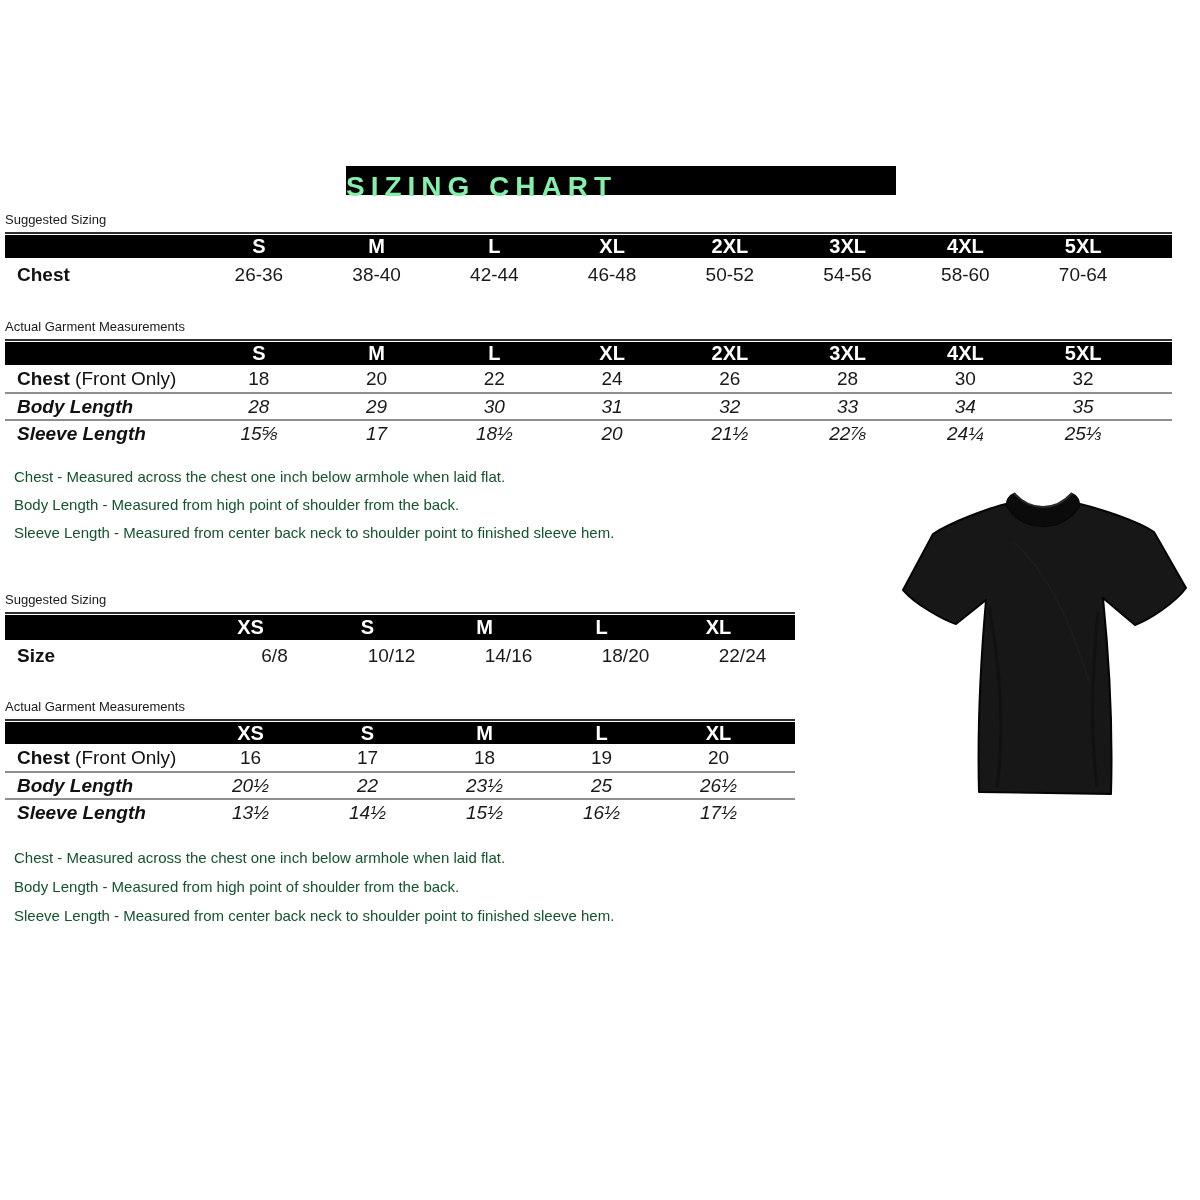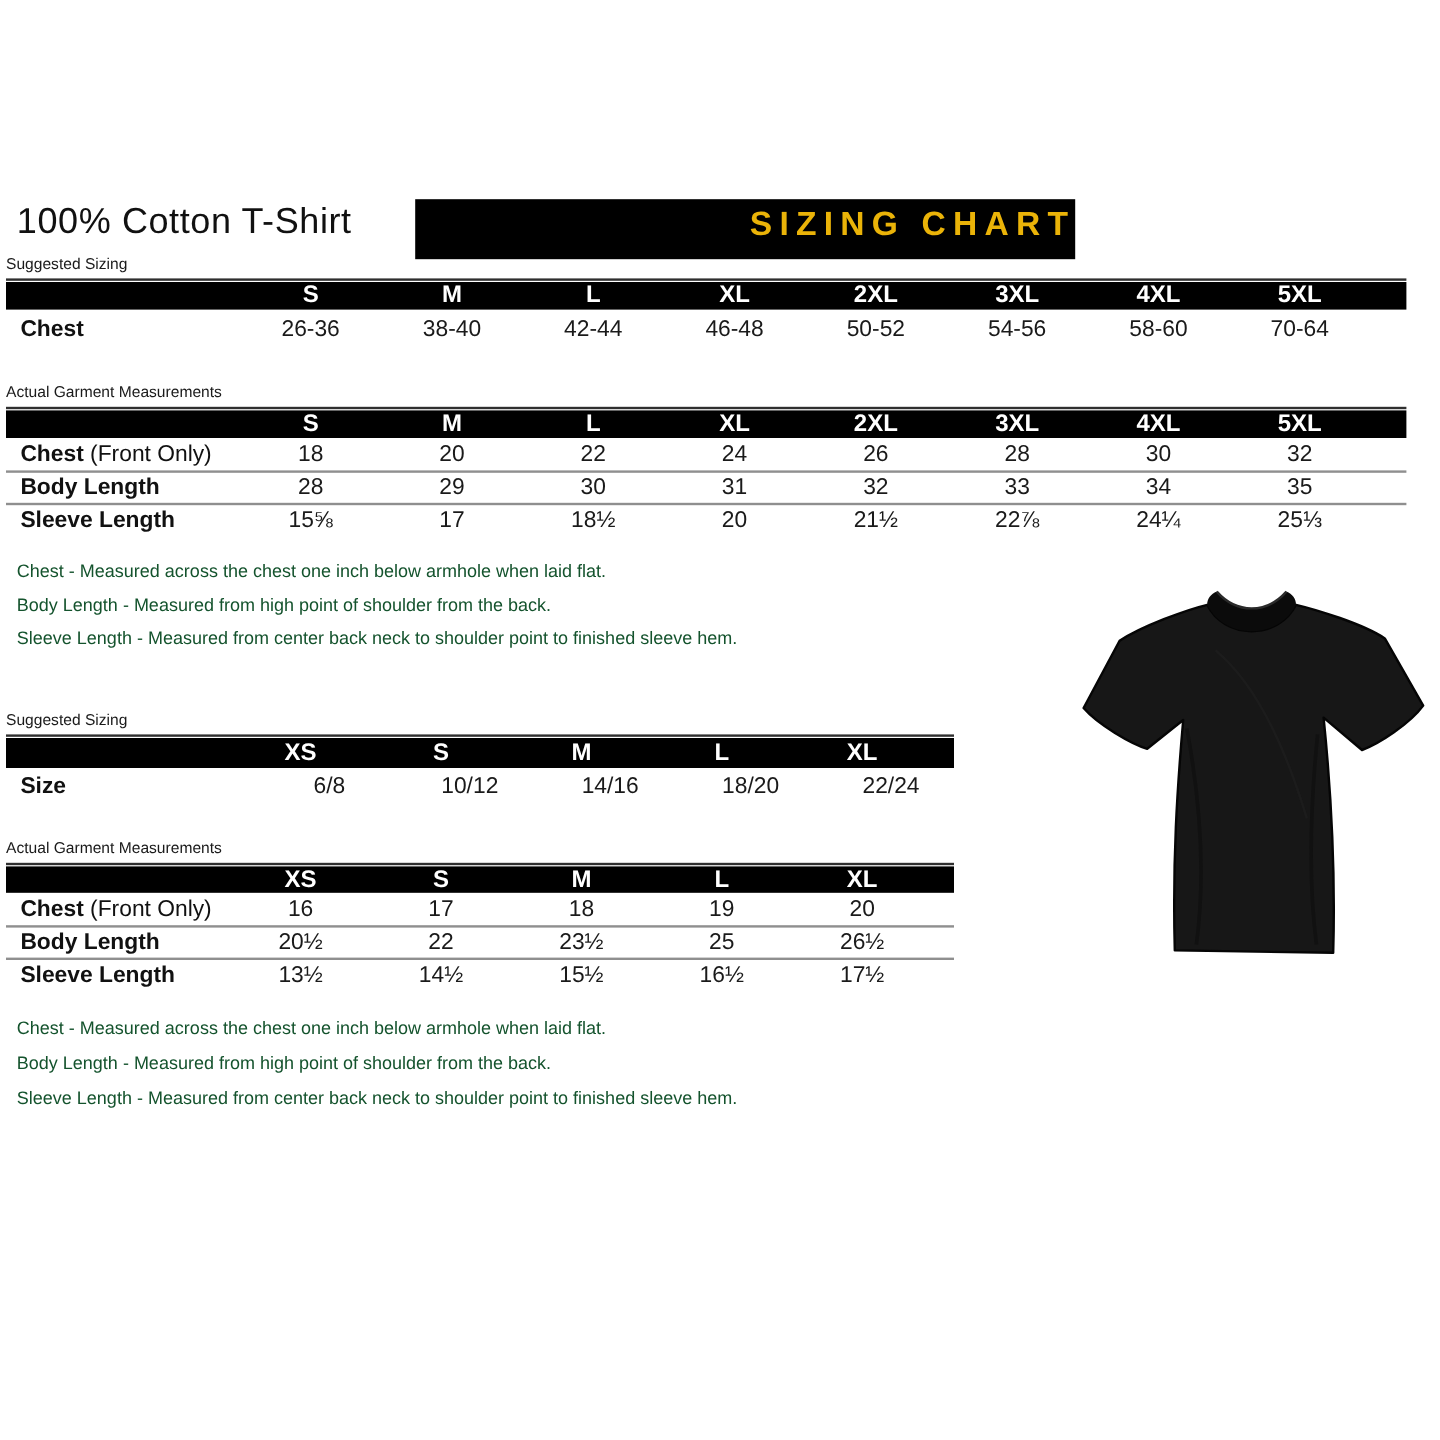--- a/index.html
+++ b/index.html
@@ -3,61 +3,60 @@
 <meta charset="utf-8">
 <style>
   html,body{margin:0;padding:0;background:#ffffff;}
   .canvas{
     position:relative;width:1200px;height:1200px;background:#ffffff;
     font-family:"Liberation Sans","DejaVu Sans",sans-serif;color:#1a1a1a;overflow:hidden;
   }
   .abs{position:absolute;}
   
   .main-title{left:14px;top:168px;font-size:30px;font-weight:400;color:#111;letter-spacing:0.5px;}
-  .banner{left:346px;top:166px;width:550px;height:50px;background:#000;color:#eab308;
-          font-weight:bold;font-size:28px;letter-spacing:6px;text-align:right;line-height:41px;}
+  .banner{left:346px;top:166px;width:550px;height:29px;background:#000;color:#86efac;
+          font-weight:bold;font-size:28px;letter-spacing:6px;text-align:left;line-height:41px;}
   .youth-title{left:6px;top:549px;font-size:29px;font-weight:bold;color:#111;}
   
   .sec-label{font-size:13px;color:#1a1a1a;line-height:19px;padding-bottom:3px;border-bottom:2px solid #2f2f2f;}
   .lbl1{left:5px;top:210px;width:1167px;}
   .lbl2{left:5px;top:317px;width:1167px;}
   .lbl3{left:5px;top:590px;width:790px;}
   .lbl4{left:5px;top:697px;width:790px;}
   
   .tbl{display:block;}
   .t-adult{width:1167px;}
   .t-youth{width:790px;}
   .trow{display:flex;align-items:center;}
   .t-adult .trow{padding-right:30px;}
   .t-youth .trow{padding-right:18px;}
   .hrow{background:#000;color:#fff;font-weight:bold;font-size:20px;}
   .t1{left:5px;top:235px;} .t1 .hrow{height:23px;} .t1 .drow{height:33px;}
   .t2{left:5px;top:342px;} .t2 .hrow{height:23px;} .t2 .drow{height:27px;}
   .t3{left:5px;top:615px;} .t3 .hrow{height:25px;} .t3 .drow{height:32px;gap:48px;}
   .t4{left:5px;top:722px;} .t4 .hrow{height:22px;} .t4 .drow{height:27px;}
   .drow{font-size:19px;}
-  .sep{border-top:2px solid #8f8f8f;box-sizing:border-box;}
+  .sep{border-top:2px solid #8f8f8f;box-sizing:border-box;font-style:italic;}
   .labcell{flex:0 0 195px;padding-left:12px;text-align:left;box-sizing:border-box;font-weight:bold;color:#111;}
   .t-youth .labcell{flex:0 0 187px;}
   .labnote{font-weight:400;margin-top:20px;}
   .vcell{flex:1 1 0;text-align:center;}
   
   .notes{font-size:15px;color:#14532d;}
   .notes div{white-space:nowrap;}
   .n1{left:14px;top:463px;line-height:28px;}
   .n2{left:14px;top:843px;line-height:29px;}
   
   .shirt-wrap{left:893px;top:472px;width:302px;height:338px;}
 </style>
 </head>
 <body>
 
 <div class="canvas">
 
-  <div class="abs main-title">100% Cotton T-Shirt</div>
   <div class="abs banner">SIZING CHART</div>
 
   <div class="abs sec-label lbl1">Suggested Sizing</div>
   <div class="abs tbl t-adult t1">
     <div class="trow hrow">
       <div class="labcell"></div>
       <div class="vcell">S</div>
       <div class="vcell">M</div>
       <div class="vcell">L</div>
       <div class="vcell">XL</div>

